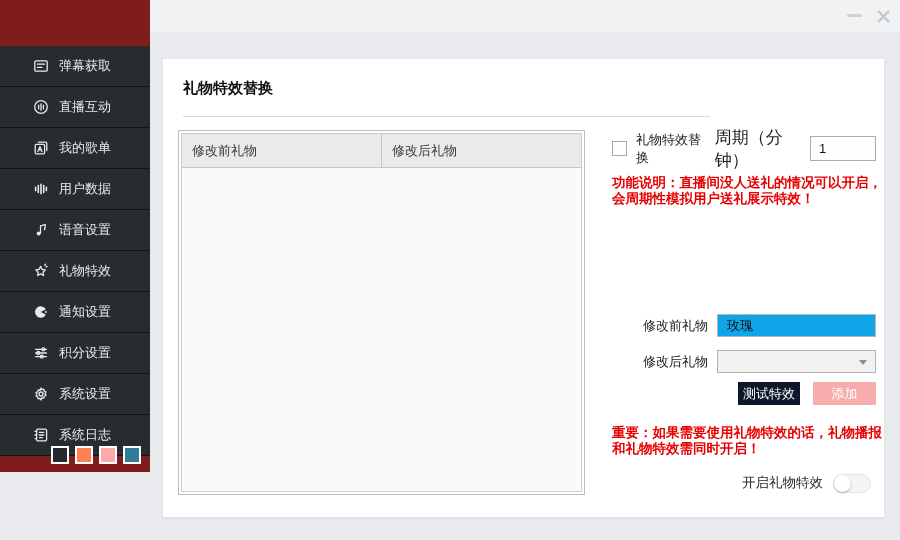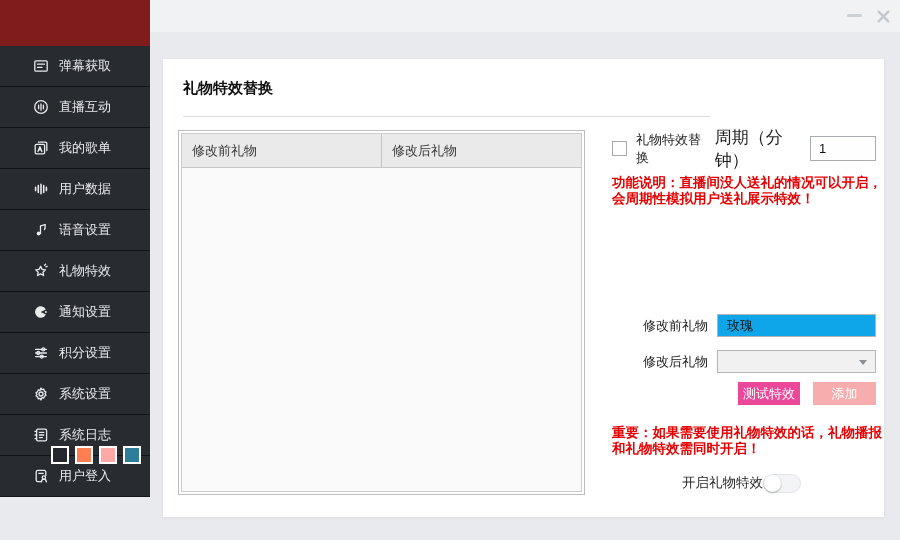--- a/index.html
+++ b/index.html
@@ -72,21 +72,21 @@
   .gift-select { width:159px; height:23px; border:1px solid #b5b5b5; background:#f1f1f2; position:relative; cursor:pointer; }
   .select-value { line-height:21px; padding-left:9px; font-size:13px; color:#333; }
   .select-arrow {
     position:absolute; right:8px; top:9px; width:0; height:0;
     border-left:4.5px solid transparent; border-right:4.5px solid transparent; border-top:5.5px solid #8a8f94;
   }
   .btn-row { position:absolute; left:449px; top:323px; width:264px; display:flex; justify-content:flex-end; gap:13px; }
   .btn { height:23px; line-height:23px; font-size:13px; color:#ffffff; text-align:center; cursor:pointer; border:none; }
   .btn-test { width:62px; }
   .btn-add { width:63px; }
-  .toggle-row { position:absolute; left:449px; top:414px; width:259px; height:20px; display:flex; align-items:center; justify-content:center; gap:0; }
+  .toggle-row { position:absolute; left:449px; top:414px; width:259px; height:20px; display:flex; align-items:center; justify-content:flex-end; gap:10px; }
   .toggle-label { font-size:13.5px; color:#2a2a2a; }
   .switch { width:38px; height:19px; border-radius:9.5px; background:#f3f4f5; border:1px solid #e4e5e7; position:relative; cursor:pointer; flex:none; }
   .knob { position:absolute; left:0; top:0; width:17px; height:17px; border-radius:50%; background:#ffffff; box-shadow:0 1px 2px rgba(0,0,0,0.3); }
 </style>
 </head>
 <body>
 
 <div id="sidebar">
   <div class="sb-header"></div>
 
@@ -166,29 +166,20 @@
   </div>
 
   <div class="sb-item">
     <svg class="sb-icon" viewBox="0 0 18 18">
       <rect x="4.6" y="3.2" width="10" height="11.6" rx="1.4"></rect>
       <path d="M7.4 6.4h4.4M7.4 9h4.4M7.4 11.6h3M3 5.4h1.6M3 9h1.6M3 12.6h1.6"></path>
     </svg>
     <span class="sb-label">系统日志</span>
   </div>
 
-  <div class="sb-item">
-    <svg class="sb-icon" viewBox="0 0 18 18">
-      <path d="M13.8 8.4V5a1.6 1.6 0 0 0-1.6-1.6H5.8A1.6 1.6 0 0 0 4.2 5v8a1.6 1.6 0 0 0 1.6 1.6h3.2"></path>
-      <path d="M6.8 6.4h4.4"></path>
-      <circle cx="11.9" cy="10.6" r="1.7"></circle>
-      <path d="M9.4 14.8c.3-1.7 1.2-2.6 2.5-2.6s2.2.9 2.5 2.6"></path>
-    </svg>
-    <span class="sb-label">用户登入</span>
-  </div>
 
   <div class="sb-footer">
     <span class="swatch" style="background-color: rgb(37, 40, 45);"></span>
     <span class="swatch" style="background-color: rgb(255, 127, 80);"></span>
     <span class="swatch" style="background-color: rgb(255, 168, 168);"></span>
     <span class="swatch" style="background-color: rgb(46, 125, 153);"></span>
   </div>
 </div>
 
 <div id="titlebar">
@@ -230,21 +221,21 @@
 
     <div class="form-row form-row-2">
       <span class="form-label">修改后礼物</span>
       <div class="gift-select">
         <div class="select-value"></div>
         <span class="select-arrow"></span>
       </div>
     </div>
 
     <div class="btn-row">
-      <button class="btn btn-test" style="background-color: #ec4899;">测试特效</button>
+      <button class="btn btn-test" style="background-color: #0f172a;">测试特效</button>
       <button class="btn btn-add" style="background-color: rgb(247, 172, 173);">添加</button>
     </div>
 
     <div class="note note-2" style="color: rgb(230, 0, 0);">重要：如果需要使用礼物特效的话，礼物播报和礼物特效需同时开启！</div>
 
     <div class="toggle-row">
       <span class="toggle-label">开启礼物特效</span>
       <span class="switch">
         <span class="knob"></span>
       </span>

